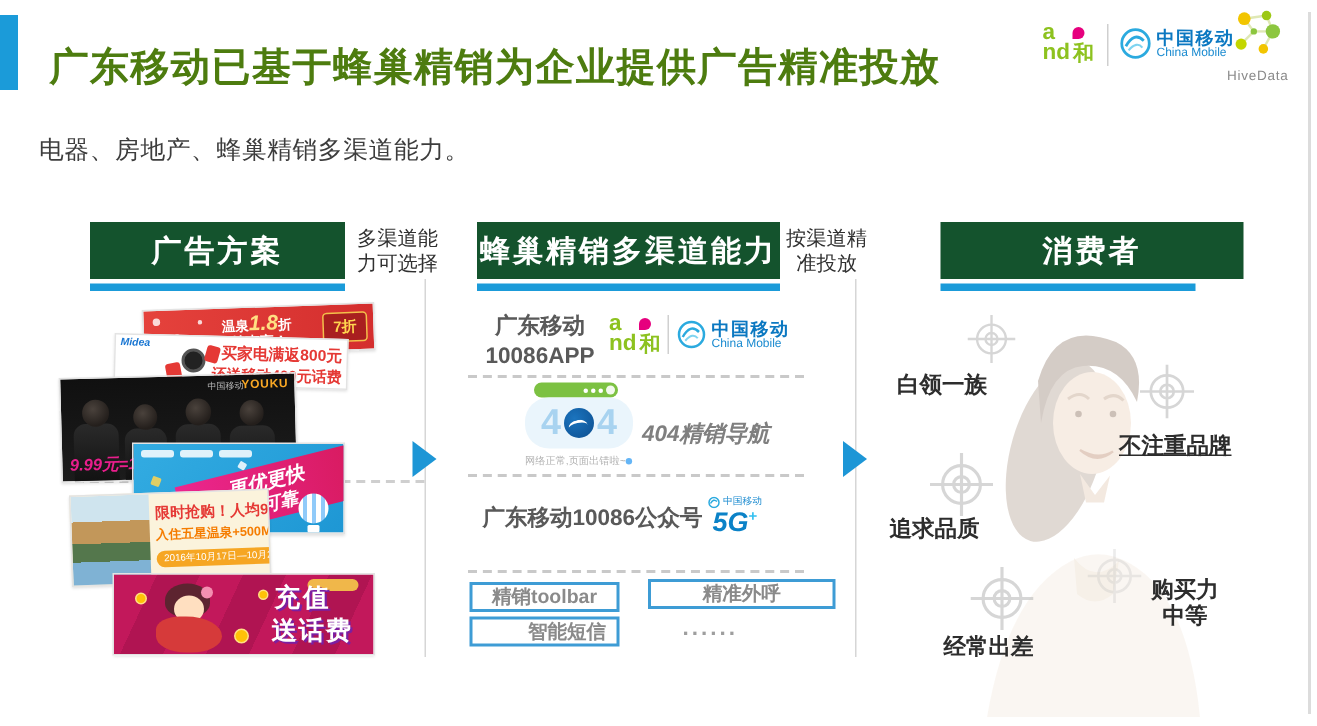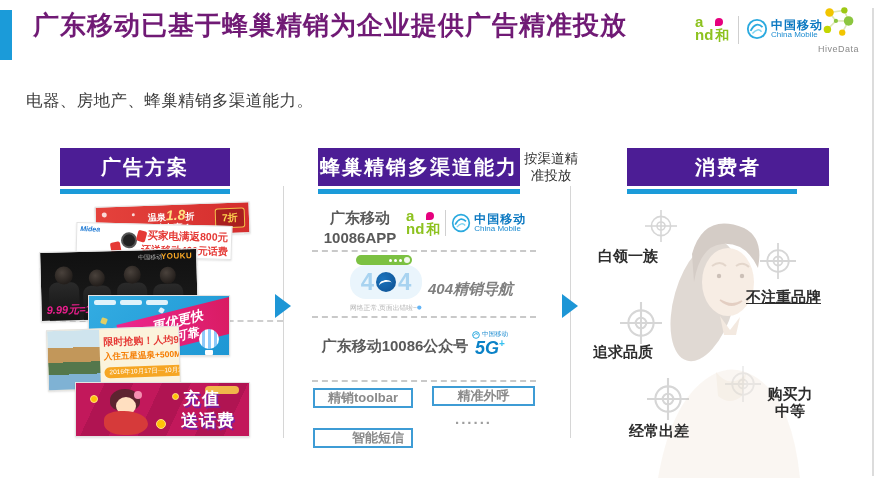--- a/index.html
+++ b/index.html
@@ -2,21 +2,21 @@
 <html><head>
 <meta charset="utf-8">
 <style>
   * { margin:0; padding:0; box-sizing:border-box; }
   html,body { background:#fff; }
   body { font-family:"Liberation Sans","DejaVu Sans",sans-serif; }
   #slide { position:relative; width:878px; height:484px; background:#fff; overflow:hidden; }
 
   
   .accent-bar { position:absolute; left:0; top:10px; width:12px; height:50px; background:#1B9BD9; }
-  .page-title { position:absolute; left:33px; top:8px; font-size:26px; font-weight:800; color:#701a75; letter-spacing:1px; white-space:nowrap; }
+  .page-title { position:absolute; left:33px; top:27px; font-size:26px; font-weight:800; color:#4d7c0f; letter-spacing:1px; white-space:nowrap; }
 
   
   .brand-logos { position:absolute; left:690px; top:10px; width:186px; height:52px; }
   .and-logo { display:inline-grid; grid-template-columns:auto auto; column-gap:2px; line-height:.85; font-weight:800; color:#8DC21F; }
   .and-a { font-size:15px; }
   .and-nd { font-size:15px; }
   .and-dot { width:8px; height:8px; border-radius:50% 50% 50% 0; background:#E6007E; margin-top:2px; }
   .and-he { font-size:14px; align-self:end; }
   .logo-divider { position:absolute; left:48px; top:6px; width:1px; height:28px; background:#cfcfcf; }
   .cmcc { display:flex; align-items:center; gap:3px; }
@@ -25,21 +25,21 @@
   .cmcc-en { font-size:8px; color:#1B8BD0; }
   .hive { position:absolute; left:128px; top:-6px; width:58px; text-align:left; }
   .hive-label { font-size:9px; color:#8a8a8a; letter-spacing:.5px; }
 
   
   .intro { position:absolute; left:26px; top:82px; width:838px; font-size:16.5px; color:#3d3d3d; line-height:37px; letter-spacing:.4px; }
   .intro .l1 { display:block; padding-left:37px; }
   .intro .l2 { display:block; }
 
   
-  .hdr { position:absolute; top:148px; height:38px; background:#4c1d95; color:#fff; font-weight:800; font-size:20px; letter-spacing:2px; display:flex; align-items:center; justify-content:center; }
+  .hdr { position:absolute; top:148px; height:38px; background:#14532d; color:#fff; font-weight:800; font-size:20px; letter-spacing:2px; display:flex; align-items:center; justify-content:center; }
   .hdr-u { position:absolute; top:189px; height:5px; background:#1B9BD9; }
   .arrow-label { position:absolute; top:150px; width:58px; font-size:13.5px; color:#303030; line-height:17px; text-align:center; }
 
   
   .vline { position:absolute; width:1px; background:#d6d6d6; }
   .flow-arrow { position:absolute; width:0; height:0; border-top:12px solid transparent; border-bottom:12px solid transparent; border-left:16px solid #1D96D6; }
 
   
   .ad { position:absolute; border:1px solid #e3e3e3; overflow:hidden; box-shadow:0 1px 2px rgba(0,0,0,.12); }
   .left-dash { position:absolute; left:50px; top:320px; width:233px; border-top:2px dashed #cfcfcf; z-index:0; }
@@ -173,20 +173,21 @@
     <span class="l2">电器、房地产、蜂巢精销多渠道能力。</span>
   </p>
 
   <div class="hdr" style="left:60px;width:170px;">广告方案</div>
   <div class="hdr-u" style="left:60px;width:170px;"></div>
   <div class="hdr" style="left:318px;width:202px;">蜂巢精销多渠道能力</div>
   <div class="hdr-u" style="left:318px;width:202px;"></div>
   <div class="hdr" style="left:627px;width:202px;">消费者</div>
   <div class="hdr-u" style="left:627px;width:170px;"></div>
 
+  <div class="arrow-label" style="left:236px;">多渠道能力可选择</div>
   <div class="arrow-label" style="left:522px;">按渠道精准投放</div>
 
   <div class="vline" style="left:283px;top:186px;height:252px;"></div>
   <div class="vline" style="left:570px;top:186px;height:252px;"></div>
   <div class="flow-arrow" style="left:275px;top:294px;"></div>
   <div class="flow-arrow" style="left:562px;top:294px;"></div>
   <div class="edge-line"></div>
   <div class="left-dash"></div>
 
   <div class="ad ad-hotspring">
@@ -315,22 +316,22 @@
         <path d="M5 14 q6 -11 13 -4" fill="none" stroke="#2BAADF" stroke-width="3"></path>
       </svg>
       <span>中国移动</span>
     </div>
     <div class="g5-main"><span>5G</span><span class="g5-plus">+</span></div>
   </div>
 
   <div class="dashed" style="top:380px;"></div>
 
   <div class="chan-btn" style="left:313px;top:388px;width:100px;">精销toolbar</div>
-  <div class="chan-btn" style="left:432px;top:386px;width:103px;">精准外呼</div>
-  <div class="chan-btn" style="left:313px;top:428px;width:100px;padding-left:30px;">智能短信</div>
+  <div class="chan-btn" style="left:432px;top:386px;width:125px;">精准外呼</div>
+  <div class="chan-btn" style="left:313px;top:411px;width:100px;padding-left:30px;">智能短信</div>
   <div class="chan-more">......</div>
 
   <svg class="photo" width="165" height="272" viewBox="0 0 165 272">
     <ellipse cx="62" cy="95" rx="30" ry="62" fill="#c3b4a8" transform="rotate(16 62 95)"></ellipse>
     <path d="M50 48 Q62 6 102 22 Q122 32 116 62 Q104 36 80 38 Q58 40 52 76 Z" fill="#ab9a8f"></path>
     <ellipse cx="86" cy="76" rx="26" ry="34" fill="#f0dccb"></ellipse>
     <path d="M70 60 q8 -6 14 0" stroke="#c9ae98" stroke-width="2" fill="none"></path>
     <path d="M94 60 q7 -5 13 1" stroke="#c9ae98" stroke-width="2" fill="none"></path>
     <circle cx="77" cy="70" r="2.2" fill="#9b8372"></circle>
     <circle cx="100" cy="70" r="2.2" fill="#9b8372"></circle>

